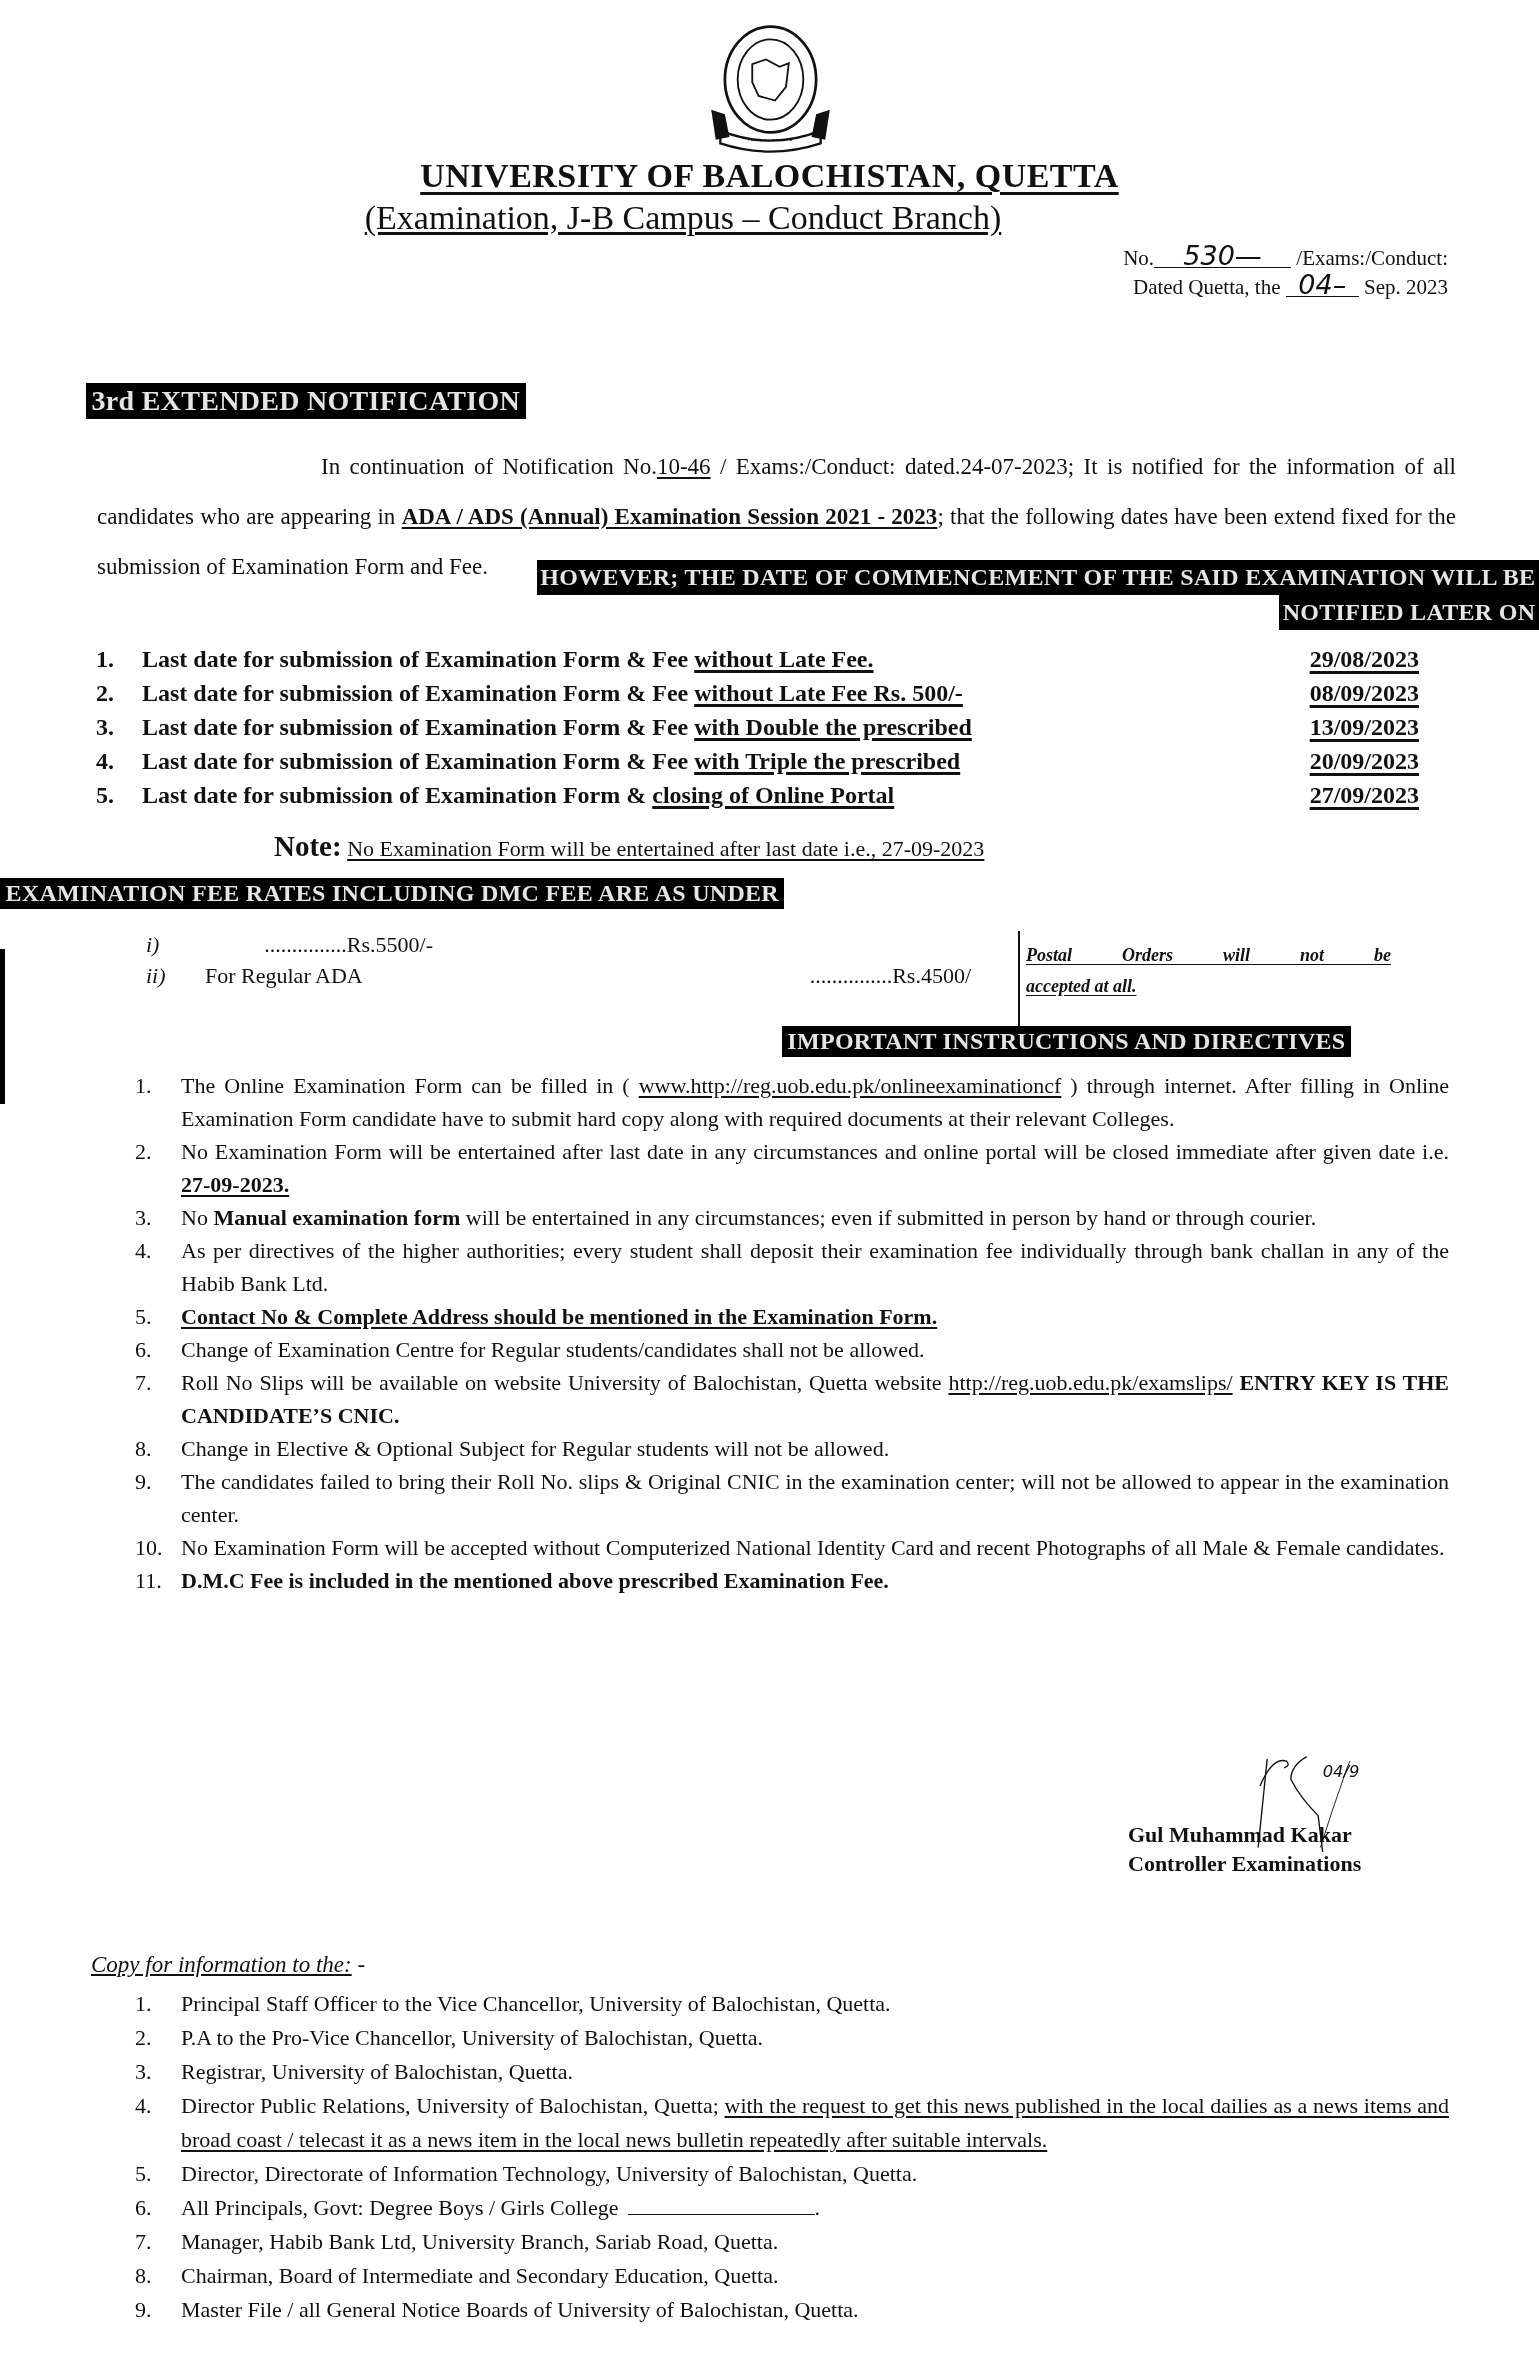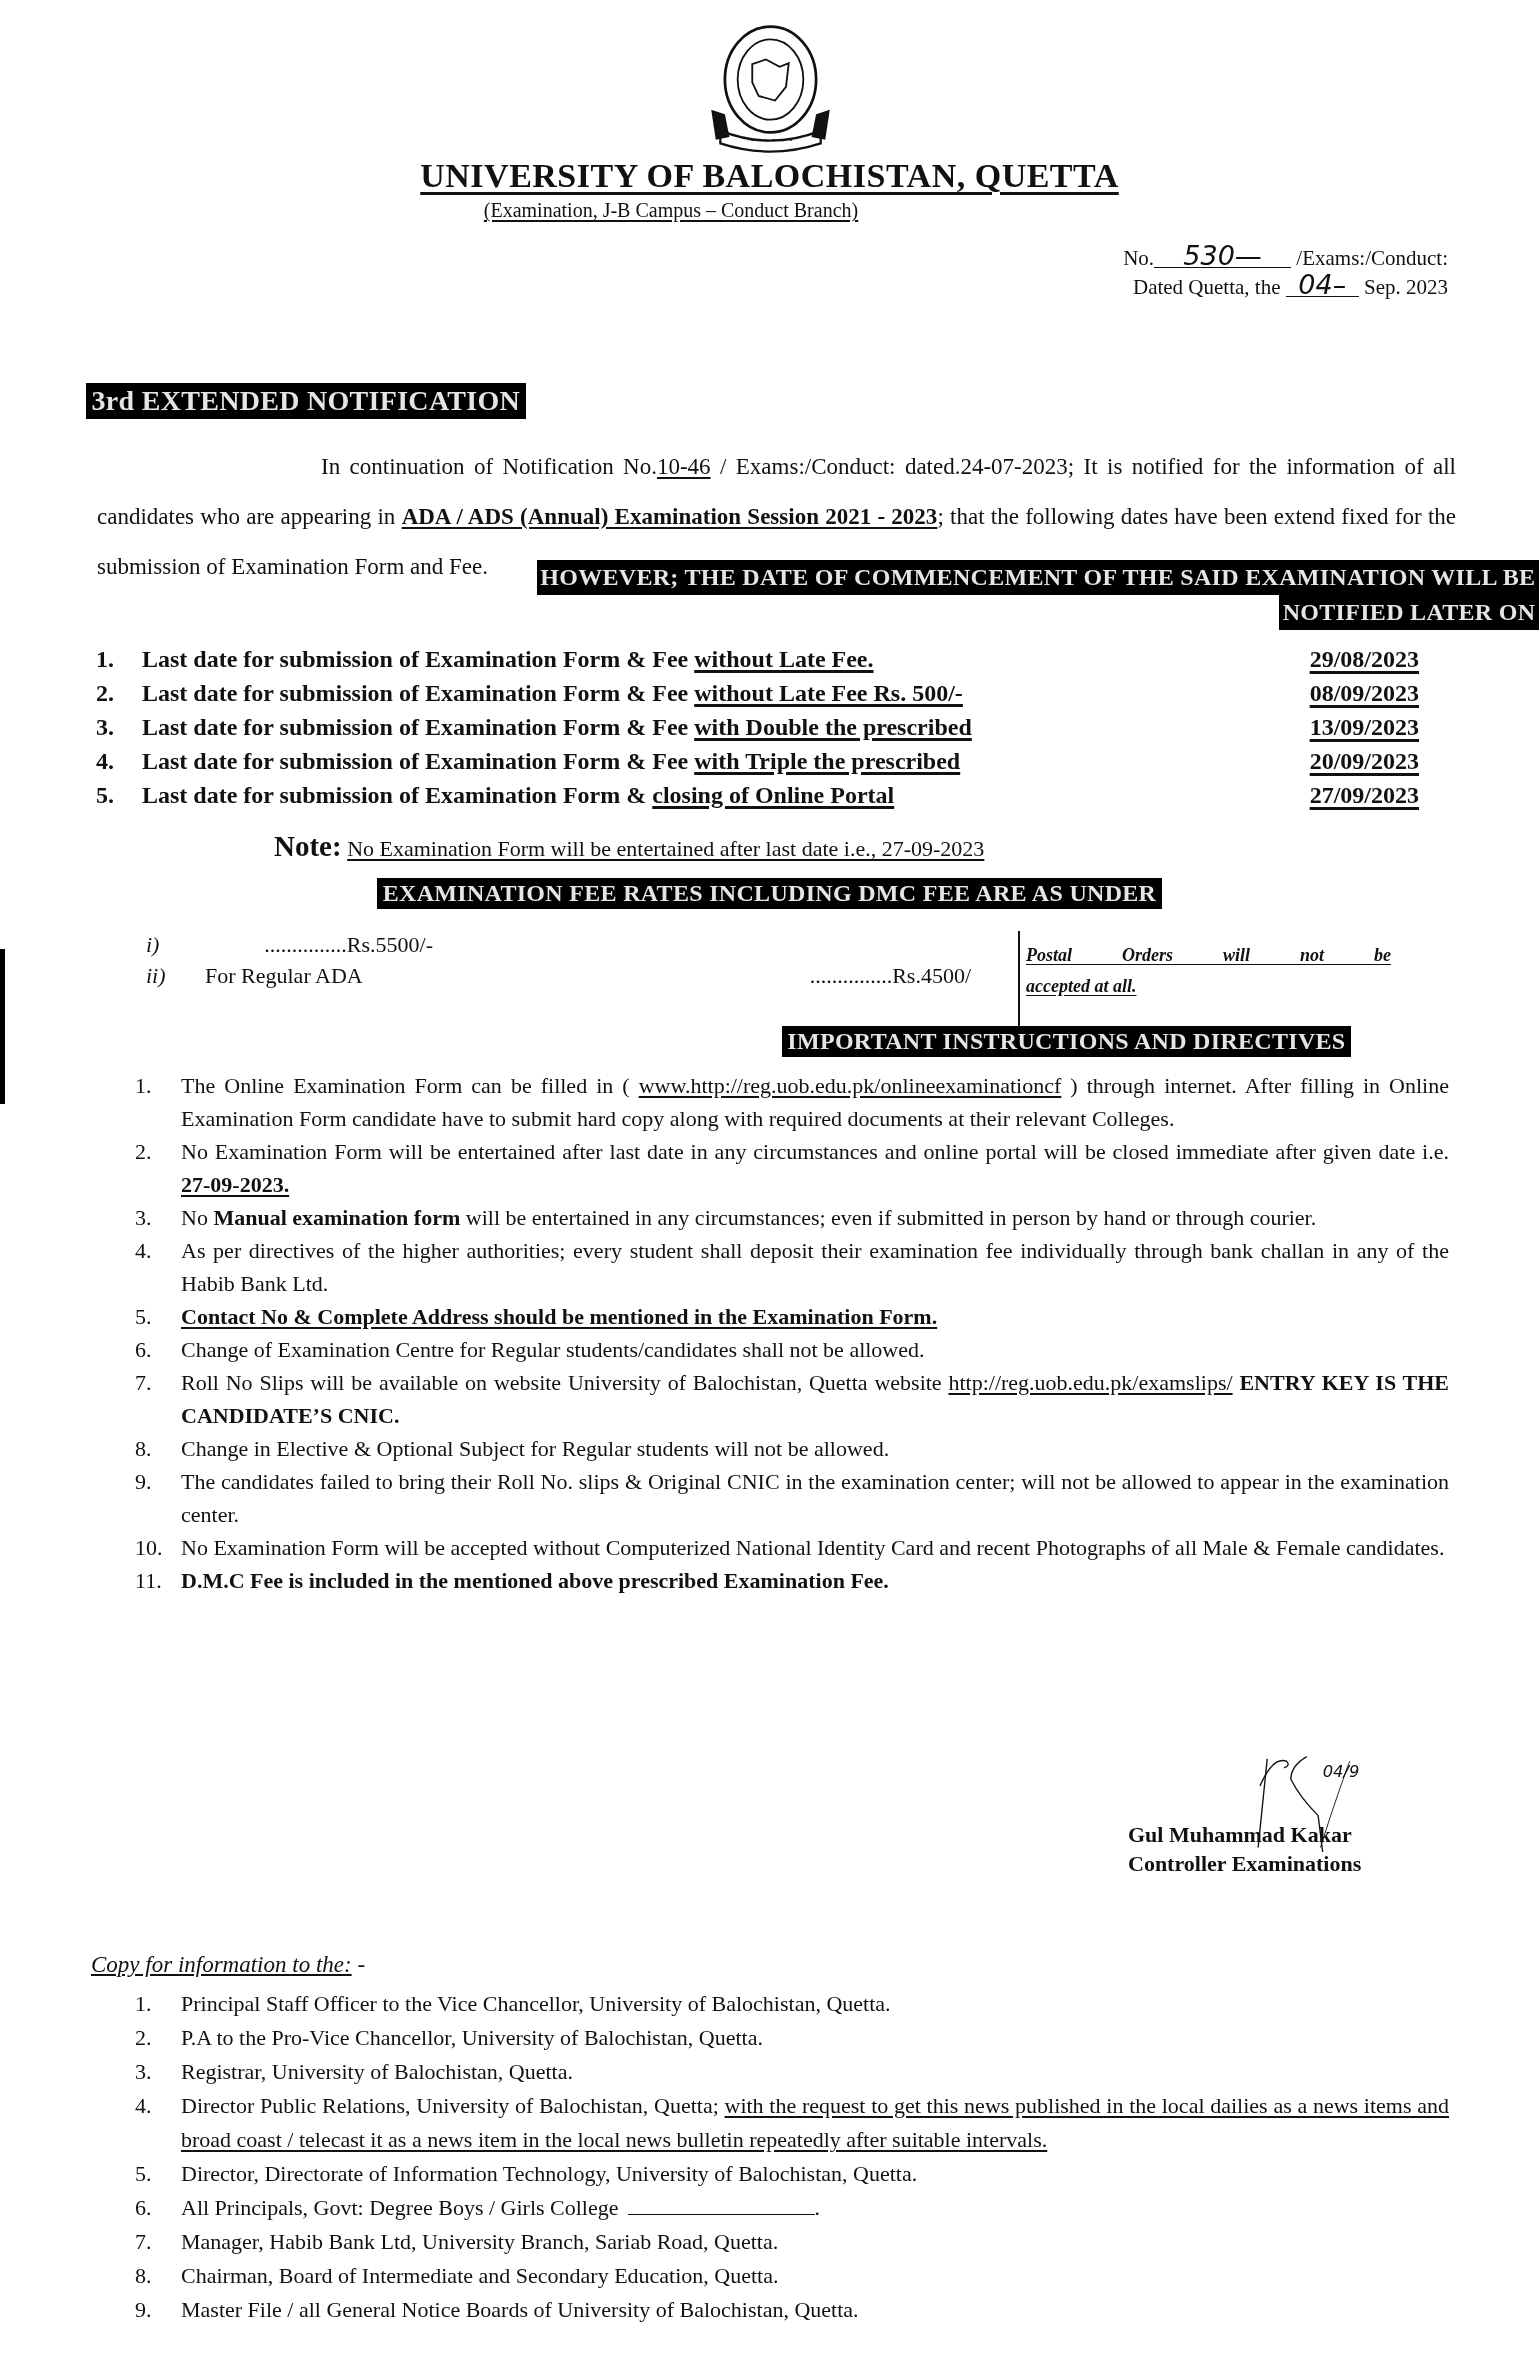--- a/index.html
+++ b/index.html
@@ -5,21 +5,21 @@
   html, body { margin:0; padding:0; background:#fff; }
   body { width:1539px; height:2377px; position:relative; overflow:hidden;
          font-family:"Liberation Serif", serif; color:#111; }
   .abs { position:absolute; }
   .u { text-decoration:underline; text-underline-offset:2.7px; }
   .b { font-weight:bold; }
   .logo { left:702px; top:23px; width:137px; height:135px; }
   .title { left:0; width:1539px; top:157px; text-align:center; font-size:34px;
            font-weight:bold; letter-spacing:0.5px; }
   .title span { text-decoration:underline; text-decoration-thickness:2.7px; text-underline-offset:4.6px;text-align:center; }
-  .subtitle { left:4px; width:1334px; top:199px; text-align:center; font-size:20px; }
+  .subtitle { left:16px; width:1334px; top:199px; text-align:center; font-size:34px; }
   .ref { right:91px; top:244px; font-size:21px; text-align:right; line-height:29px; }
   .ref .hw { display:inline-block; min-width:137px; border-bottom:1.4px solid #111;
              font-family:"DejaVu Sans", sans-serif; font-style:italic; font-size:27px;
              text-align:center; line-height:22px; }
   .ref .hw2 { min-width:73px; }
   .blackbar { background:#000; color:#e5e5e5; font-weight:bold; display:inline-block;
               padding:1.8px 5.5px; letter-spacing:0.3px; }
   .ext { left:86px; top:383px; font-size:28px; }
   .para { left:97px; width:1359px; top:442px; font-size:23px; line-height:50px; text-align:justify; }
   .para .indent { padding-left:224px; }
@@ -27,21 +27,21 @@
   .however .blackbar { padding:0 3.6px; }
   .dates { left:96px; width:1323px; top:642px; font-size:24px; font-weight:bold; }
   .drow { display:flex; height:34px; align-items:center; }
   .drow .n { width:46px; }
   .drow .t { flex:1; }
   .drow .d { width:146px; text-align:right; text-decoration:underline;
              text-decoration-thickness:2.7px; text-underline-offset:3.6px; }
   .drow .t .u { text-decoration-thickness:2.7px; }
   .note { left:274px; top:830px; font-size:22px; }
   .note .lbl { font-size:29px; font-weight:bold; }
-  .feebar { left:0; width:1539px; top:878px; text-align:center; font-size:24px; }
+  .feebar { left:0; width:1539px; top:878px; text-align:left; font-size:24px; }
   .fees { left:146px; top:929px; font-size:22px; line-height:31px; }
   .frow { display:flex; }
   .frow .r { width:59px; font-style:italic; }
   .frow .l { width:538px; }
   .frow .a { width:228px; text-align:right; }
   .vline { left:1018px; top:931px; width:1.8px; height:99px; background:#111; }
   .postal { left:1026px; top:940px; width:365px; font-size:18px; font-weight:bold;
             font-style:italic; line-height:31px; text-align:justify; text-align-last:justify; }
   .postal .line2 { text-align-last:left; }
   .instrbar { left:0; width:1351px; top:1026px; text-align:right; font-size:24px; }

